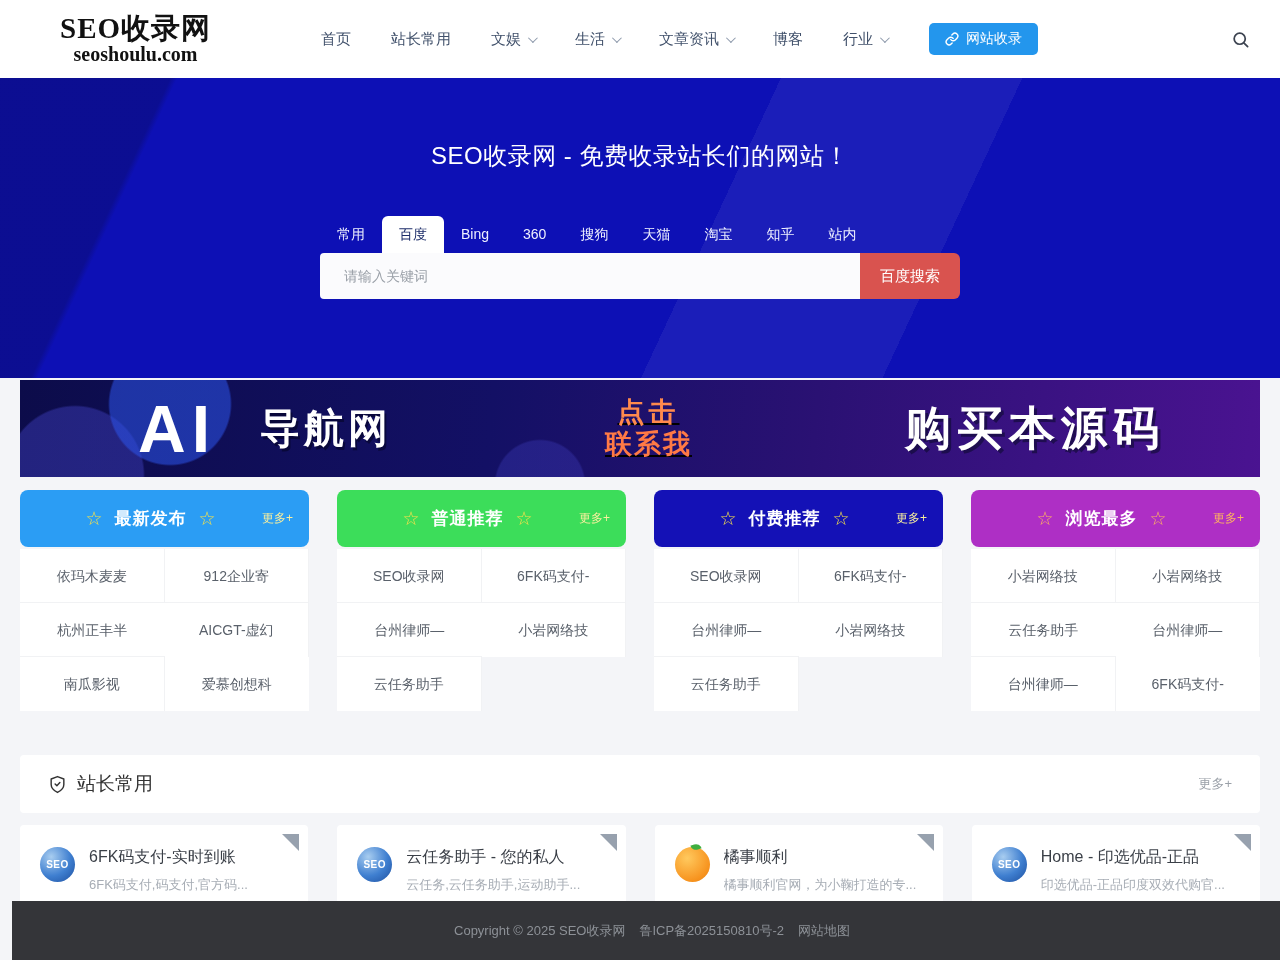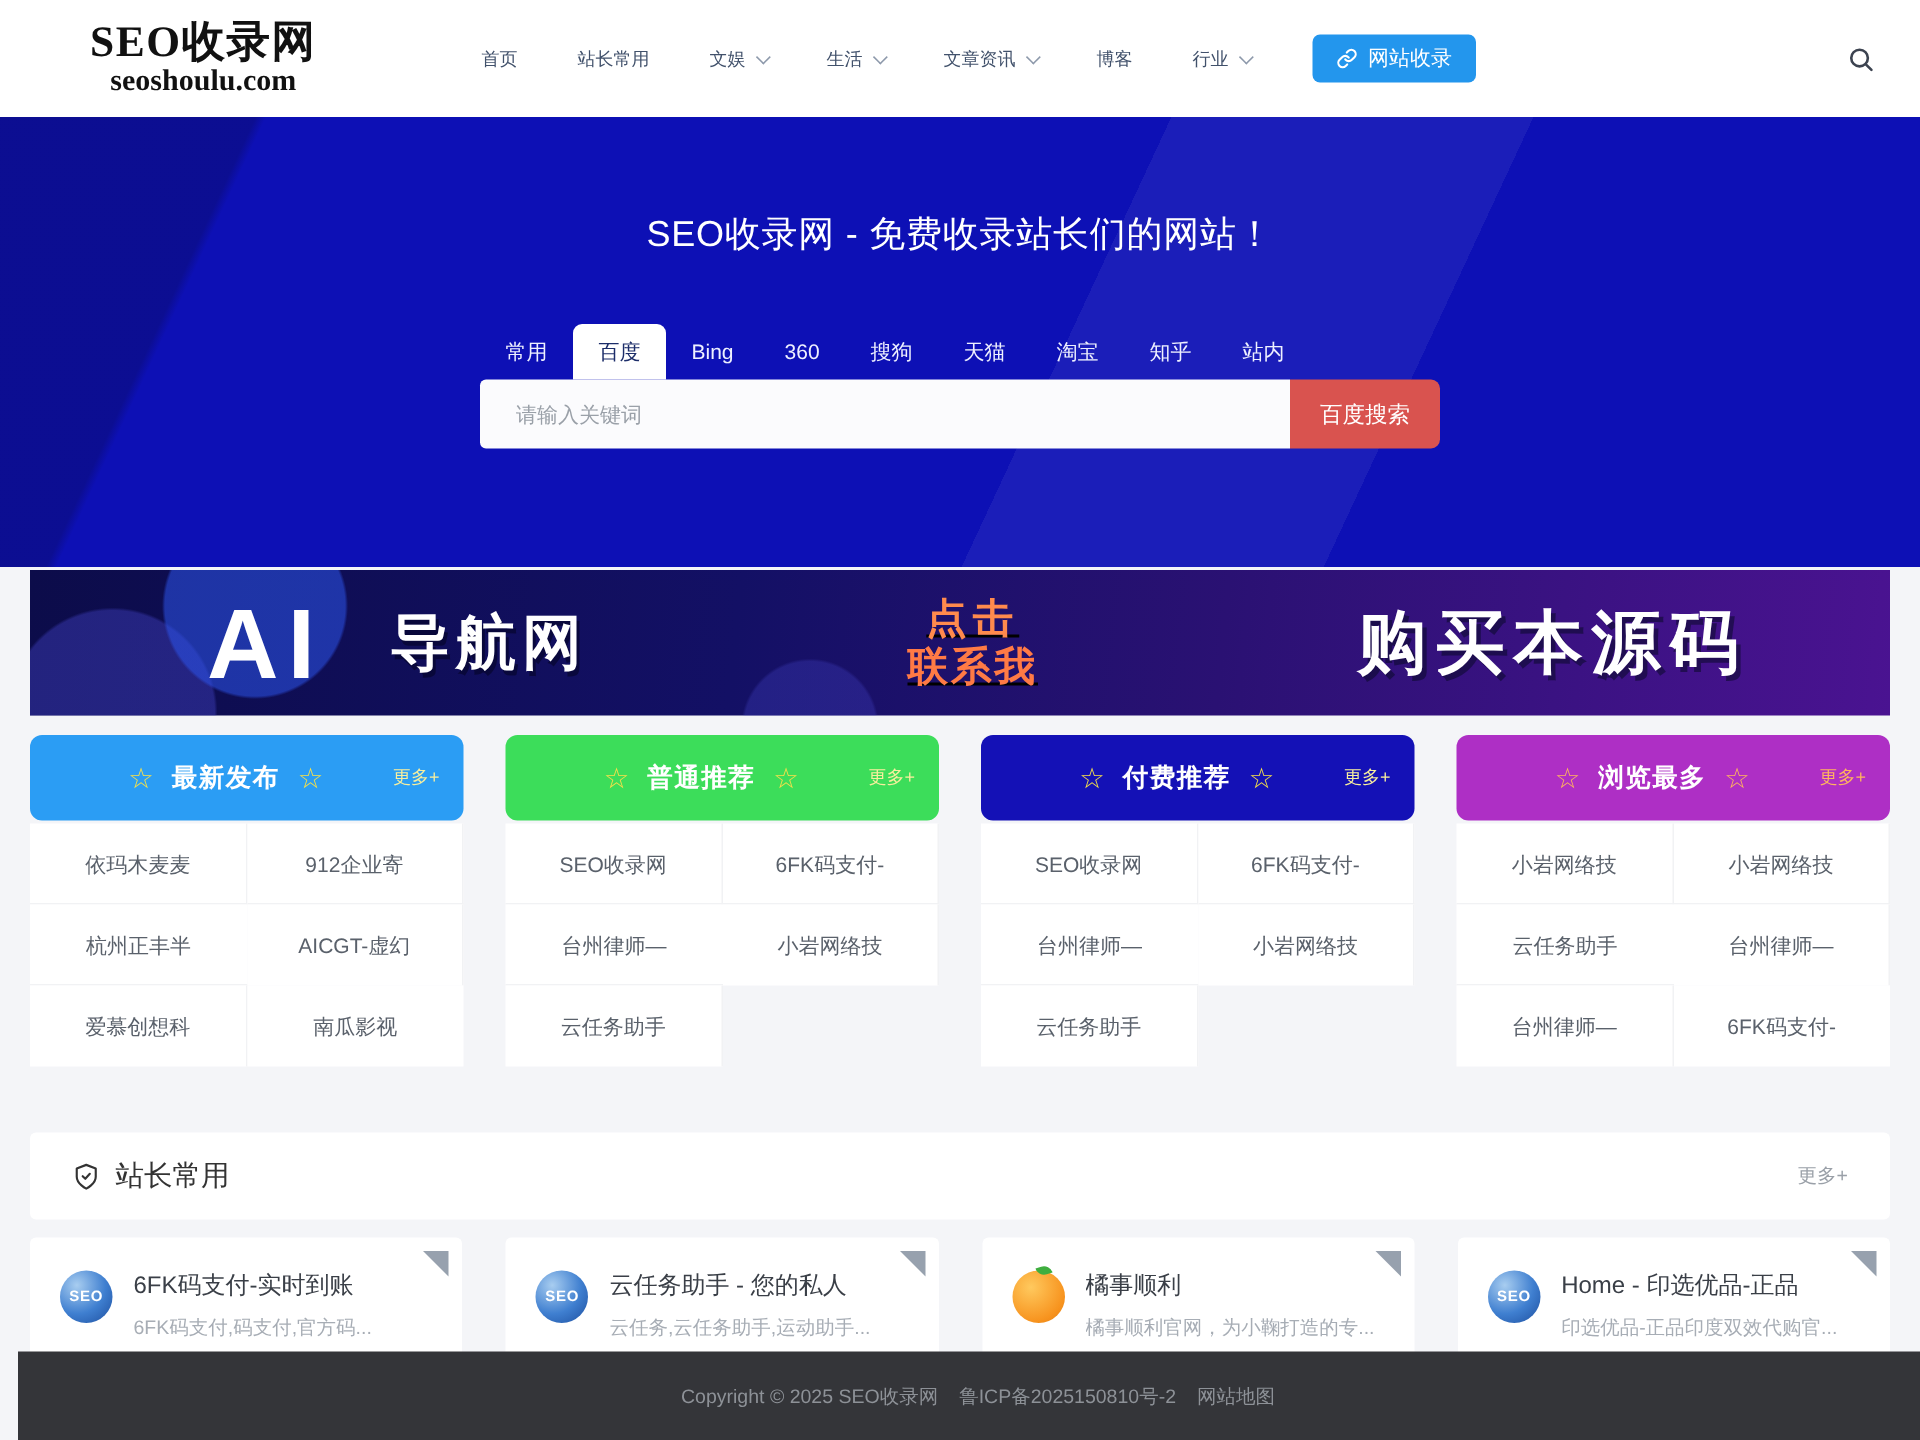--- a/index.html
+++ b/index.html
@@ -5,21 +5,21 @@
   * { margin:0; padding:0; box-sizing:border-box; }
   html,body { width:1280px; height:960px; overflow:hidden; }
   body { font-family:"Liberation Sans", sans-serif; background:#f4f5f8; position:relative; }
 
   
   .header { height:78px; background:#fff; display:flex; align-items:center; padding:0 30px 0 60px; position:relative; z-index:5; }
   .logo { text-align:center; line-height:1.05; cursor:pointer; }
   .logo-title { font-family:"Liberation Serif", serif; font-weight:900; font-size:29px; color:#111; letter-spacing:1px; }
   .logo-sub { font-family:"Liberation Serif", serif; font-weight:700; font-size:20px; color:#111; }
   .nav { display:flex; align-items:center; gap:40px; margin-left:110px; }
-  .nav-item { font-size:12px; color:#41516b; cursor:pointer; display:flex; align-items:center; gap:7px; white-space:nowrap; }
+  .nav-item { font-size:15px; color:#41516b; cursor:pointer; display:flex; align-items:center; gap:7px; white-space:nowrap; }
   .caret { width:7px; height:7px; border-right:1.6px solid #8d99ab; border-bottom:1.6px solid #8d99ab; transform:rotate(45deg) translateY(-2px); display:inline-block; }
   .submit-btn { margin-left:42px; background:#2396ed; color:#fff; border:none; height:32px; padding:0 16px; border-radius:5px; font-size:14px; display:flex; align-items:center; gap:7px; cursor:pointer; }
   .hdr-search { margin-left:auto; cursor:pointer; display:flex; align-items:center; }
 
   
   .hero { height:300px; background:
       linear-gradient(115deg, rgba(255,255,255,0) 55%, rgba(255,255,255,.06) 55%, rgba(255,255,255,.06) 72%, rgba(255,255,255,0) 72%),
       linear-gradient(115deg, rgba(10,10,80,.35) 12%, rgba(10,10,80,0) 12.5%),
       #0d10b5; position:relative; }
   .hero-title { color:#fff; font-size:24px; text-align:center; padding-top:62px; font-weight:500; letter-spacing:.5px; }
@@ -183,22 +183,22 @@
           <span class="rank-title">最新发布</span>
           <span class="rank-star">☆</span>
         </div>
         <span class="rank-more">更多+</span>
       </div>
       <div class="rank-grid">
         <div class="rank-cell">依玛木麦麦</div>
         <div class="rank-cell">912企业寄</div>
         <div class="rank-cell">杭州正丰半</div>
         <div class="rank-cell">AICGT-虚幻</div>
+        <div class="rank-cell">南瓜影视</div>
         <div class="rank-cell">爱慕创想科</div>
-        <div class="rank-cell">南瓜影视</div>
       </div>
     </div>
 
     <div>
       <div class="rank-head" style="background: rgb(60, 221, 90);">
         <div class="rank-title-wrap">
           <span class="rank-star">☆</span>
           <span class="rank-title">普通推荐</span>
           <span class="rank-star">☆</span>
         </div>

